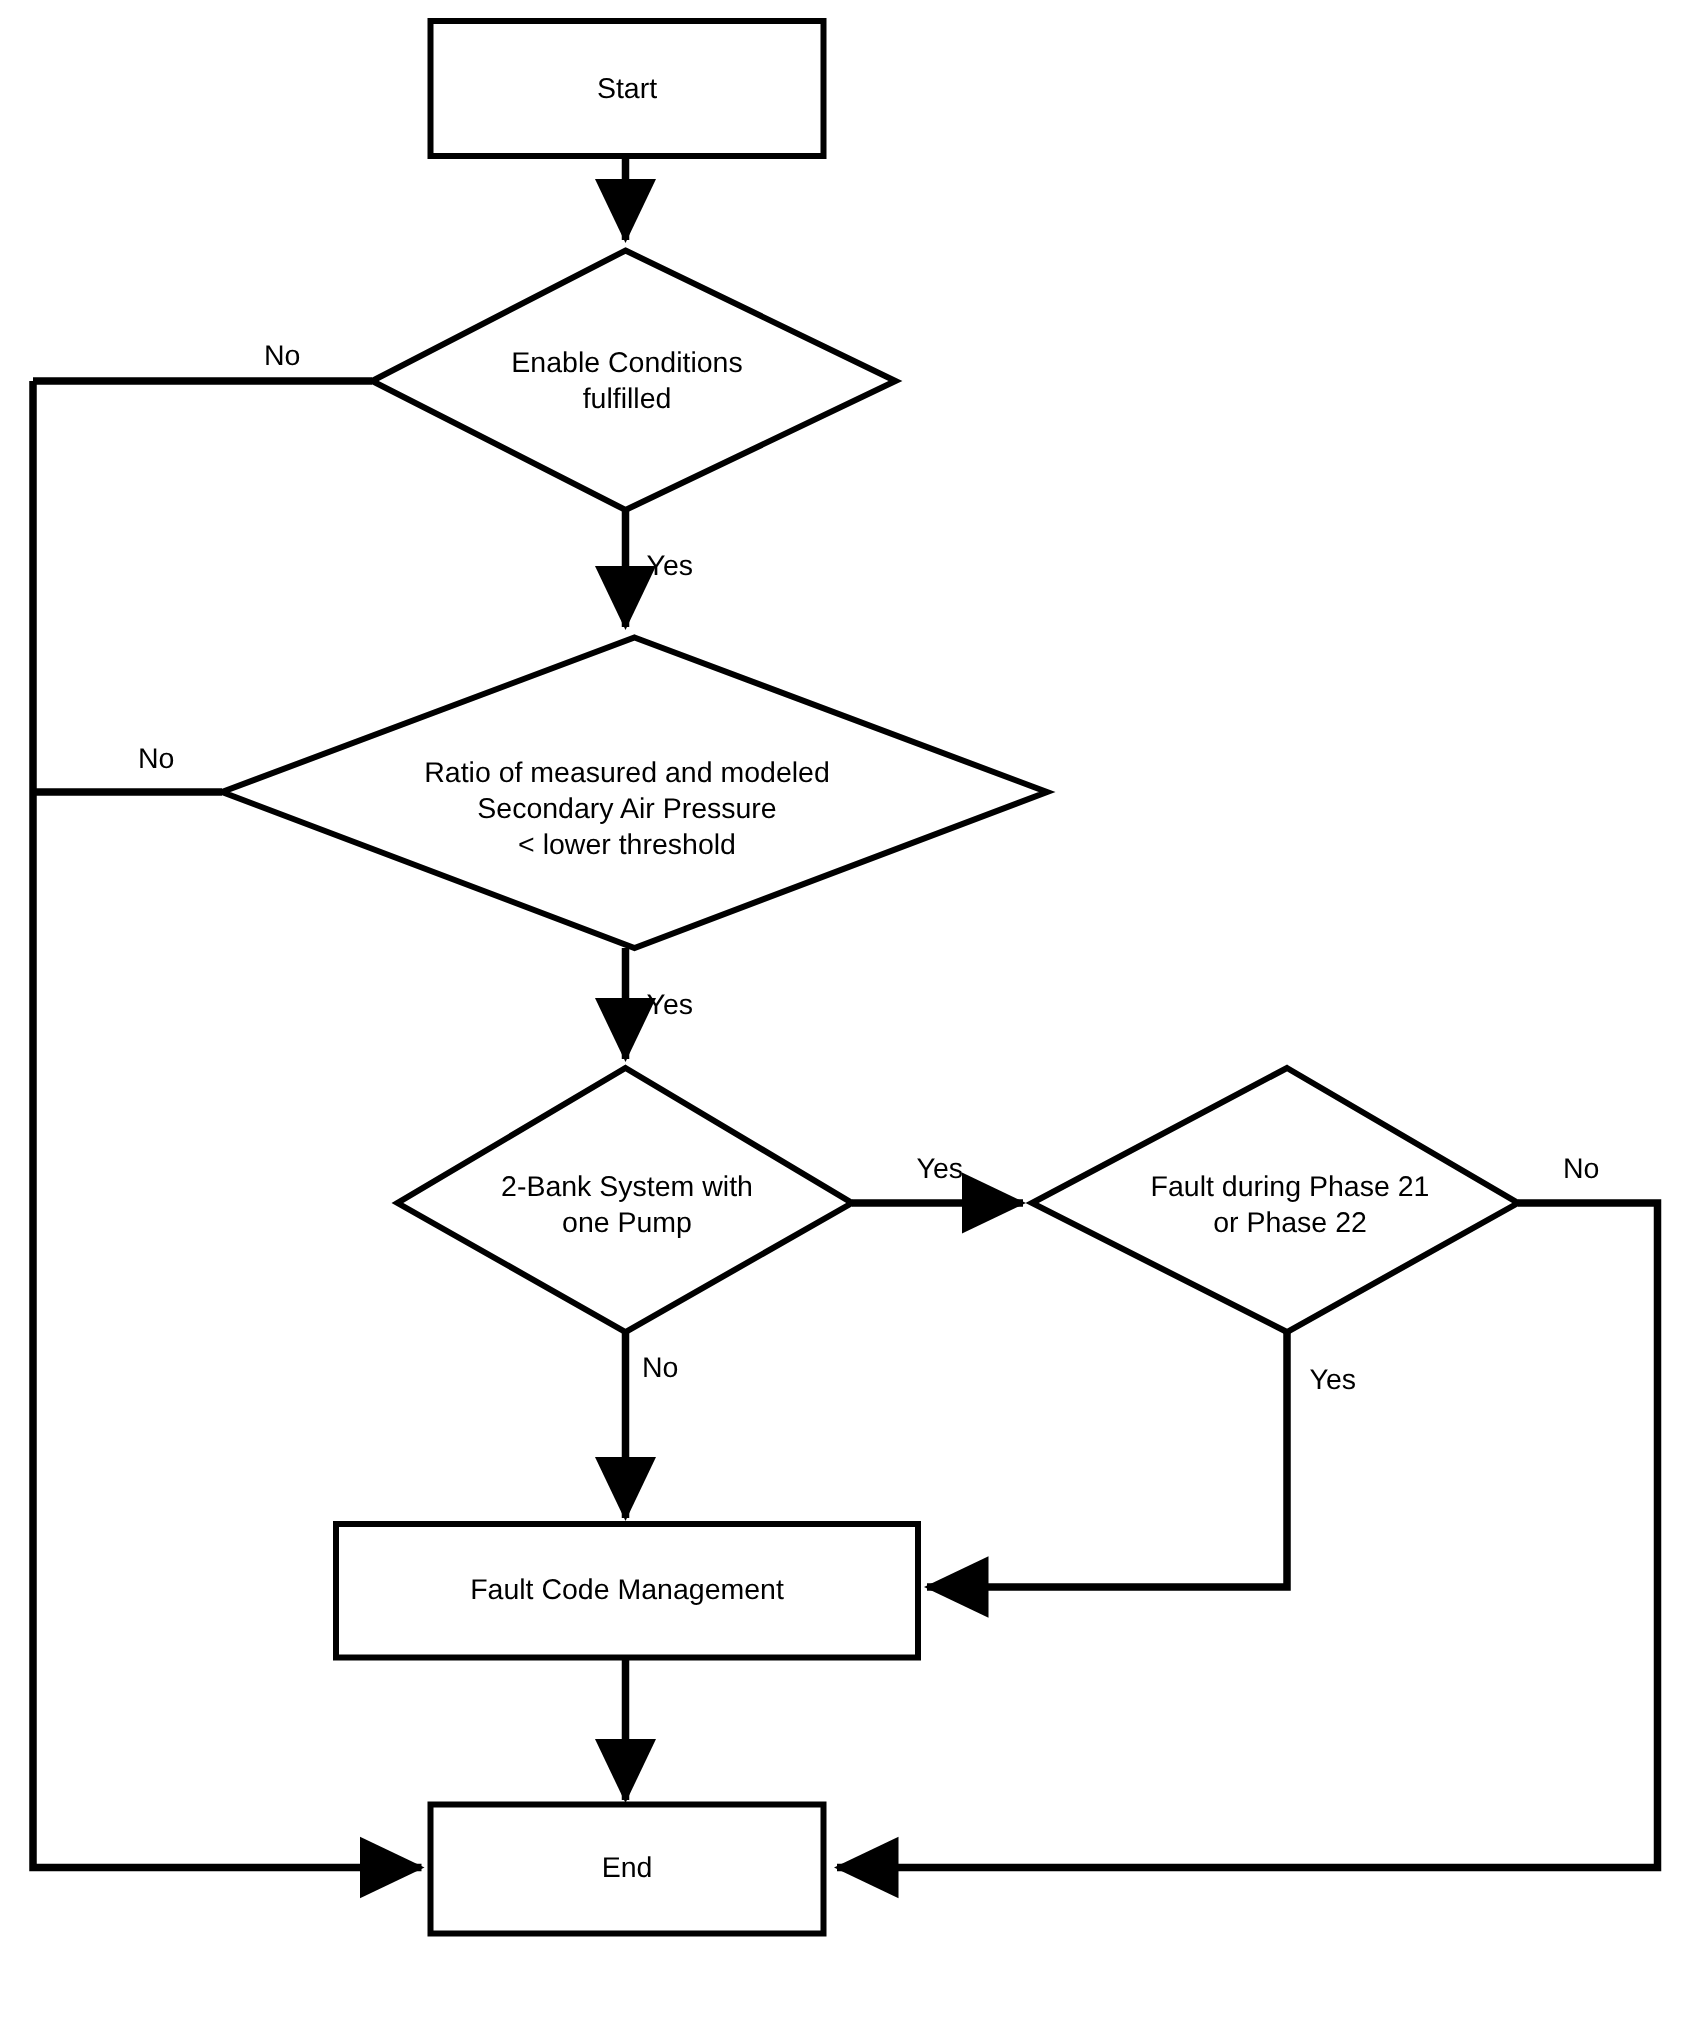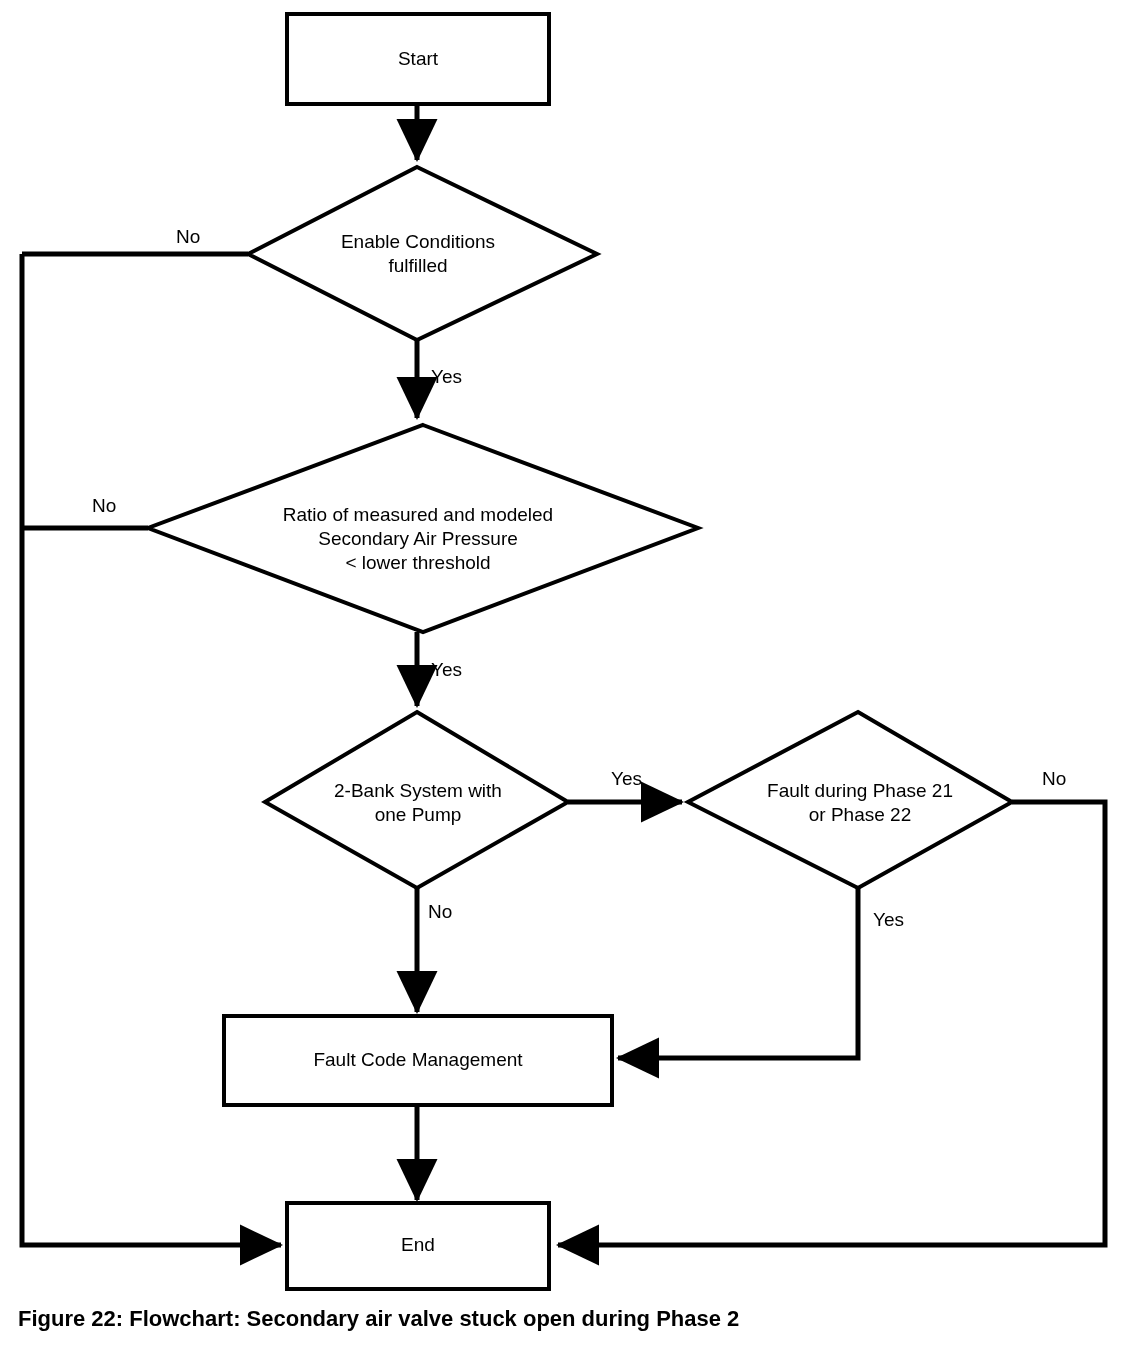--- a/index.html
+++ b/index.html
@@ -127,15 +127,14 @@
     <text class="edge-label" x="431" y="378">Yes</text>
     <text class="edge-label" x="92" y="507">No</text>
     <text class="edge-label" x="431" y="671">Yes</text>
     <text class="edge-label" x="611" y="780">Yes</text>
     <text class="edge-label" x="428" y="913">No</text>
     <text class="edge-label" x="1042" y="780">No</text>
     <text class="edge-label" x="873" y="921">Yes</text>
 
   </svg>
 
-  <div class="figure-caption">Figure 22: Flowchart: Secondary air valve stuck open during Phase 2</div>
 
 </div>
 
 </body></html>

